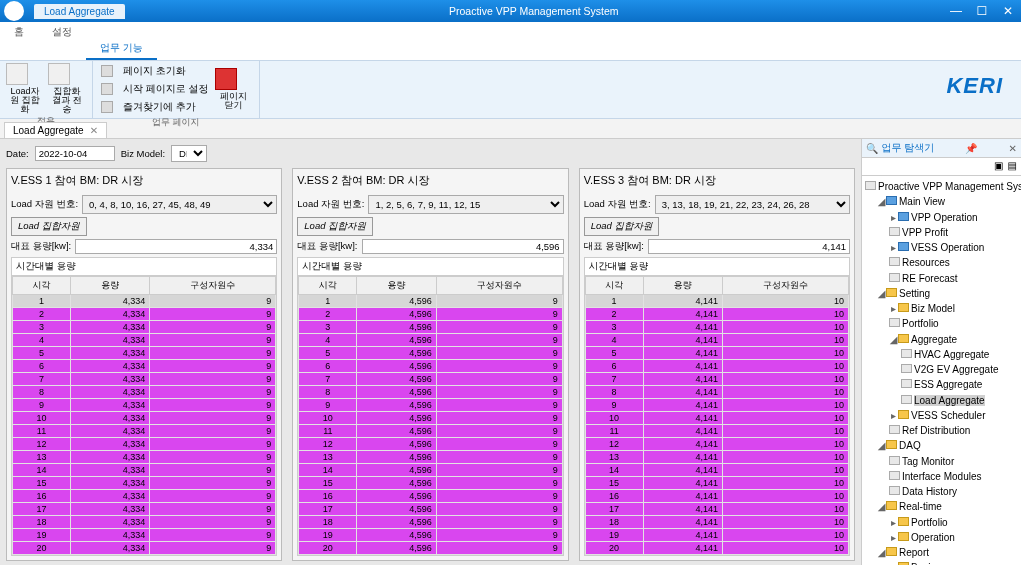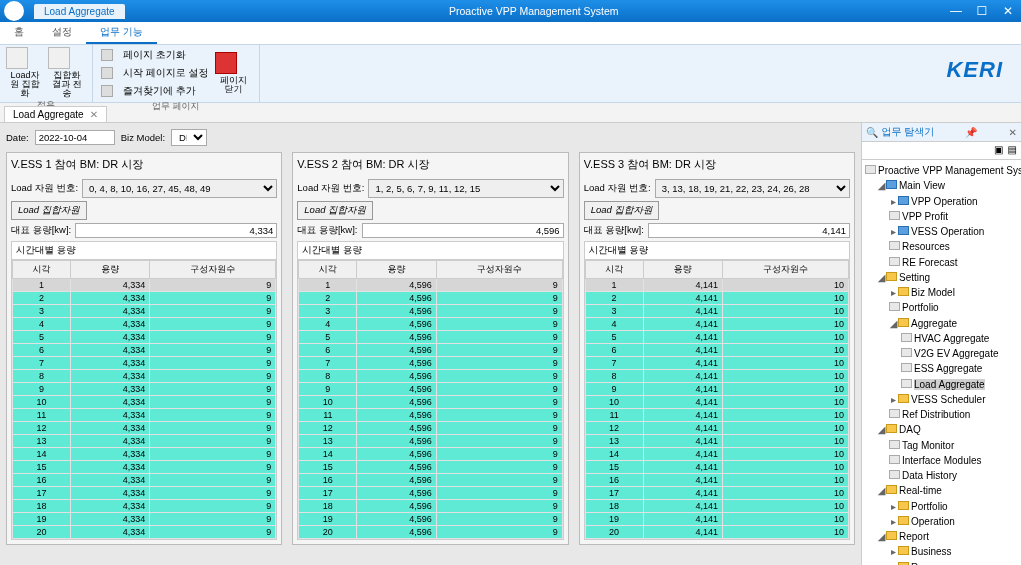--- a/index.html
+++ b/index.html
@@ -8,21 +8,21 @@
 .titlebar .app-icon { width:20px; height:20px; margin:0 4px; background:#fff; border-radius:50%; }
 .titlebar .tabgrp { display:flex; margin-left:6px; }
 .titlebar .tabgrp .ttab { padding:2px 10px; color:#e0f0ff; cursor:pointer; }
 .titlebar .tabgrp .ttab.active { background:#e8f2fb; color:#0a6fc7; border-radius:2px 2px 0 0; }
 .titlebar .title { flex:1; text-align:center; font-size:10.5px; }
 .titlebar .wbtns { display:flex; }
 .titlebar .wbtn { width:26px; text-align:center; cursor:pointer; font-size:12px; }
 .ribbon { height:58px; background:#eaf3fb; border-bottom:1px solid #c5d6e8; display:flex; align-items:stretch; }
 .rsub { background:#fff; display:flex; border-bottom:1px solid #c5d6e8; }
 .rsub .rtab { padding:3px 14px; font-size:10px; color:#555; cursor:pointer; }
-.rsub .rtab.active { color:#0a6fc7; border-bottom:2px solid #0a6fc7; }
+.rsub .rtab.active { color:#0a6fc7; border-bottom:2px solid #0a6fc7;margin-top:16px; }
 .rgrp { border-right:1px solid #c5d6e8; padding:2px 6px 1px; display:flex; flex-direction:column; }
 .rgrp .rbody { flex:1; display:flex; align-items:center; gap:4px; }
 .rgrp .rlabel { text-align:center; font-size:9px; color:#666; margin-top:1px; }
 .rbtn-lg { display:flex; flex-direction:column; width:38px; cursor:pointer; }
 .rbtn-lg .ricon { width:22px; height:22px; background:#f0f0f0; border:1px solid #bbb; margin-bottom:2px; }
 .rbtn-lg span { font-size:9px; text-align:center; line-height:1; }
 .rbtn-sm { display:flex; align-items:center; gap:10px; cursor:pointer; font-size:9px; padding:1px 2px; }
 .rbtn-sm .ricon-s { width:12px; height:12px; background:#ddd; border:1px solid #aaa; }
 .logo { margin-left:auto; padding:12px 18px; font-size:22px; font-weight:700; font-style:italic; color:#0a6fc7; letter-spacing:1px; }
 .tabbar { height:20px; background:#f3f3f3; border-bottom:1px solid #ccc; display:flex; align-items:end; padding-left:4px; }
@@ -37,21 +37,21 @@
 .filterbar select { width:36px; }
 .panels { display:flex; gap:10px; }
 .panel { flex:1; border:1px solid #bbb; background:#f5f5f5; padding:4px; }
 .panel .pttl { font-size:11px; margin-bottom:7px; }
 .panel .row { display:flex; align-items:center; gap:4px; margin-bottom:3px; }
 .panel .row label { font-size:9.5px; white-space:nowrap; }
 .panel select.long { flex:1; border:1px solid #aaa; font-size:9.5px; padding:2px; }
 .panel button.laa { border:1px solid #999; background:#f0f0f0; font-size:9.5px; padding:2px 6px; cursor:pointer;font-style:italic; }
 .panel input.cap { flex:1; border:1px solid #aaa; text-align:right; font-size:9.5px; padding:1px 3px; }
 .panel .subttl { background:#fff; border:1px solid #ccc; padding:2px 4px; font-size:9.5px; margin-bottom:0; }
-.tbl { border:1px solid #ccc; border-top:none; background:#5eead4; height:280px; overflow-y:auto; }
+.tbl { border:1px solid #ccc; border-top:none; background:#d946ef; height:280px; overflow-y:auto; }
 .tbl table { width:100%; border-collapse:collapse; }
 .tbl th { background:#f0f0f0; border:1px solid #ccc; font-size:9px; font-weight:400; padding:2px; position:sticky; top:0; }
 .tbl td { border:1px solid #e2e2e2; font-size:9px; padding:1px 4px; text-align:right; }
 .tbl td:first-child { text-align:center; }
 .tbl tr.sel td { background:#d6d6d6; }
 .side { width:160px; border-left:1px solid #ccc; background:#fff; display:flex; flex-direction:column; }
 .side .sttl { background:#eaf3fb; border-bottom:1px solid #ccc; padding:2px 4px; font-size:10px; color:#0a6fc7; display:flex; align-items:center; gap:3px; }
 .side .sttl .pin { margin-left:auto; cursor:pointer; color:#666; }
 .treewrap { flex:1; overflow:auto; padding:3px; }
 .tree li { list-style:none; font-size:9.5px; line-height:1.5; white-space:nowrap; }

